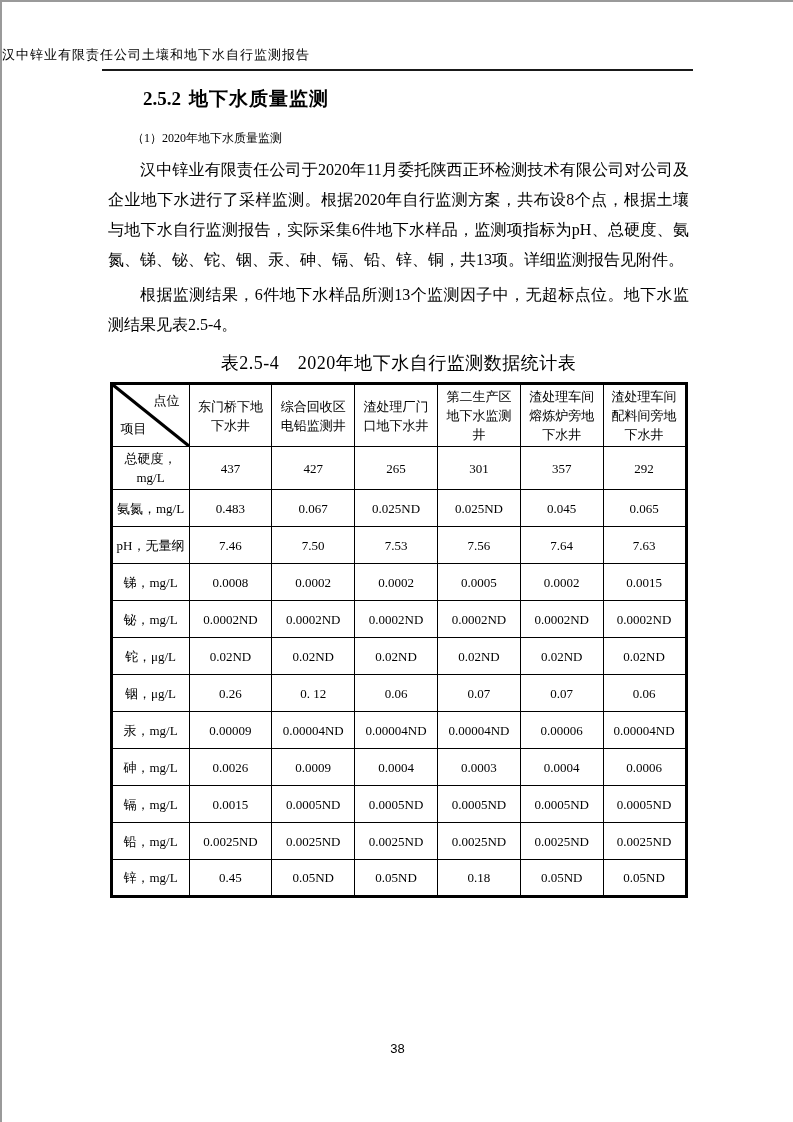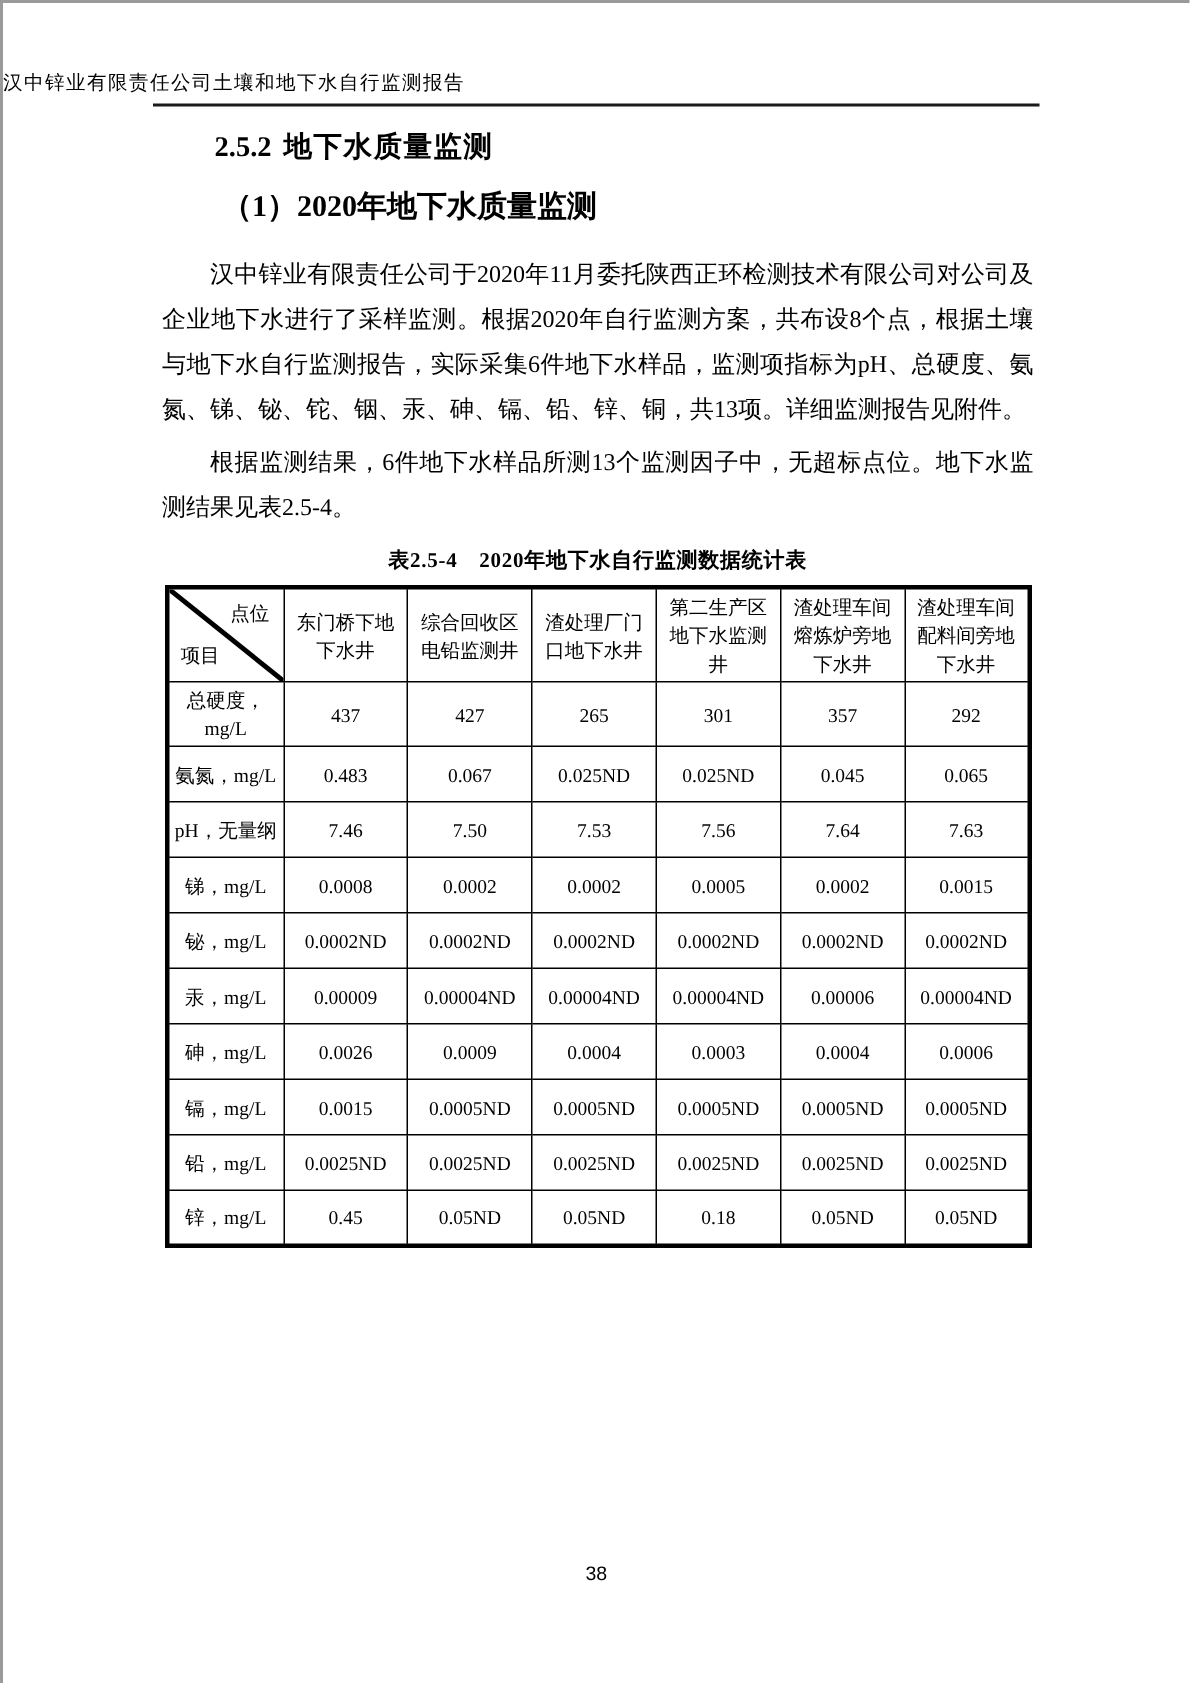--- a/index.html
+++ b/index.html
@@ -17,28 +17,28 @@
   .header-rule{
     margin:5px 100px 0 100px;border-bottom:2px solid #1a1a1a;height:0;
   }
   .content{padding:0 104px 0 106px;}
   .section-heading{
     margin:15px 0 0 0;font-size:19px;line-height:26px;font-weight:bold;
   }
   .section-heading .num{font-family:"Liberation Serif","DejaVu Serif",serif;margin-right:8px;margin-left:35px;}
   .section-heading .txt{font-family:"Liberation Sans","DejaVu Sans",sans-serif;letter-spacing:1px;}
   .sub-heading{
-    margin:11px 0 16px 0;font-size:20px;line-height:30px;text-indent:2em;font-weight:bold;
+    margin:11px 0 2px 0;font-size:12px;line-height:30px;text-indent:2em;font-weight:normal;
   }
   p.body-para{
     margin:0;font-size:16px;line-height:30px;text-align:justify;text-indent:2em;
   }
   p.body-para.second{margin-top:5px;}
   .table-caption{
-    margin:11px 0 7px 0;text-align:center;font-size:14px;font-weight:bold;letter-spacing:0.5px;
+    margin:11px 0 7px 0;text-align:center;font-size:18px;font-weight:normal;letter-spacing:0.5px;
   }
   table.monitoring{
     width:578px;margin:0 auto;border-collapse:collapse;table-layout:fixed;
     border:3px solid #000;
   }
   table.monitoring th,table.monitoring td{
     border:1px solid #000;font-size:13px;font-weight:normal;text-align:center;
     vertical-align:middle;padding:2px 3px;line-height:19px;box-sizing:border-box;
     word-break:break-word;
   }
@@ -137,20 +137,38 @@
         <tr>
           <th>铋，mg/L</th>
           <td>0.0002ND</td>
           <td>0.0002ND</td>
           <td>0.0002ND</td>
           <td>0.0002ND</td>
           <td>0.0002ND</td>
           <td>0.0002ND</td>
         </tr>
         <tr>
+          <th>铊，μg/L</th>
+          <td>0.02ND</td>
+          <td>0.02ND</td>
+          <td>0.02ND</td>
+          <td>0.02ND</td>
+          <td>0.02ND</td>
+          <td>0.02ND</td>
+        </tr>
+        <tr>
+          <th>铟，μg/L</th>
+          <td>0.26</td>
+          <td>0. 12</td>
+          <td>0.06</td>
+          <td>0.07</td>
+          <td>0.07</td>
+          <td>0.06</td>
+        </tr>
+        <tr>
           <th>汞，mg/L</th>
           <td>0.00009</td>
           <td>0.00004ND</td>
           <td>0.00004ND</td>
           <td>0.00004ND</td>
           <td>0.00006</td>
           <td>0.00004ND</td>
         </tr>
         <tr>
           <th>砷，mg/L</th>

